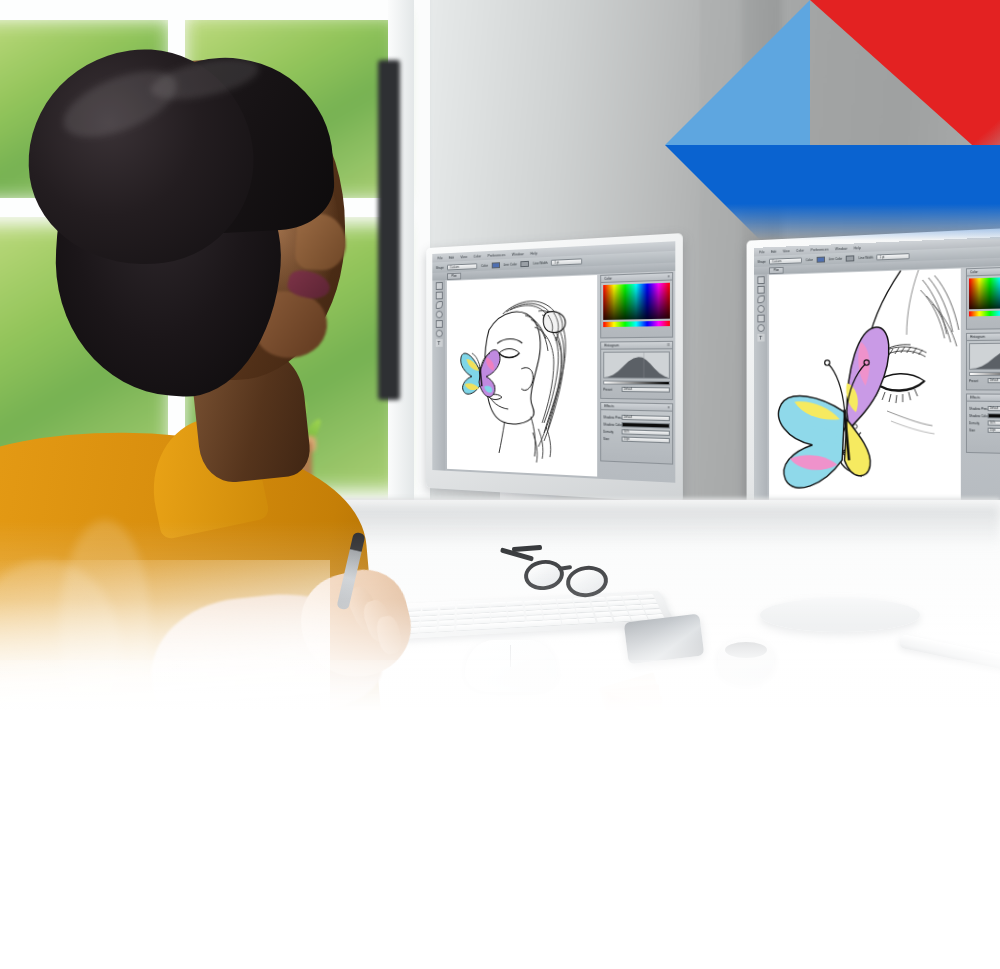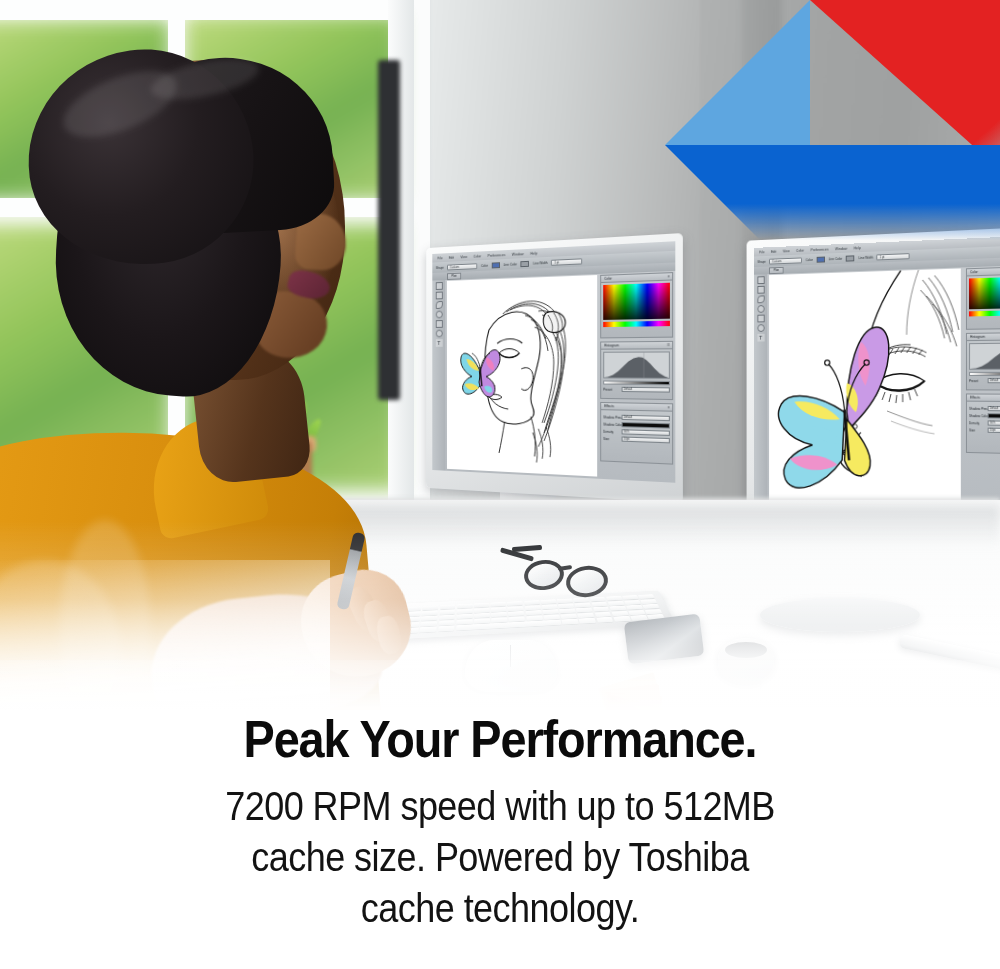--- a/index.html
+++ b/index.html
@@ -747,22 +747,14 @@
       </linearGradient>
     </defs>
 
     <polygon points="170,0 360,0 360,170" fill="url(#redFade)"></polygon>
 
     <polygon points="170,0 170,145 25,145" fill="#5ea6e0"></polygon>
 
     <polygon points="25,145 360,145 360,240 120,240" fill="url(#blueFade)"></polygon>
   </svg>
 
-  <div id="copy">
-    <div id="headline">Peak Your Performance.</div>
-    <div id="subcopy">
-      <div>7200 RPM speed with up to 512MB</div>
-      <div>cache size. Powered by Toshiba</div>
-      <div>cache technology.</div>
-    </div>
-  </div>
 
 </div>
 
 </body></html>

